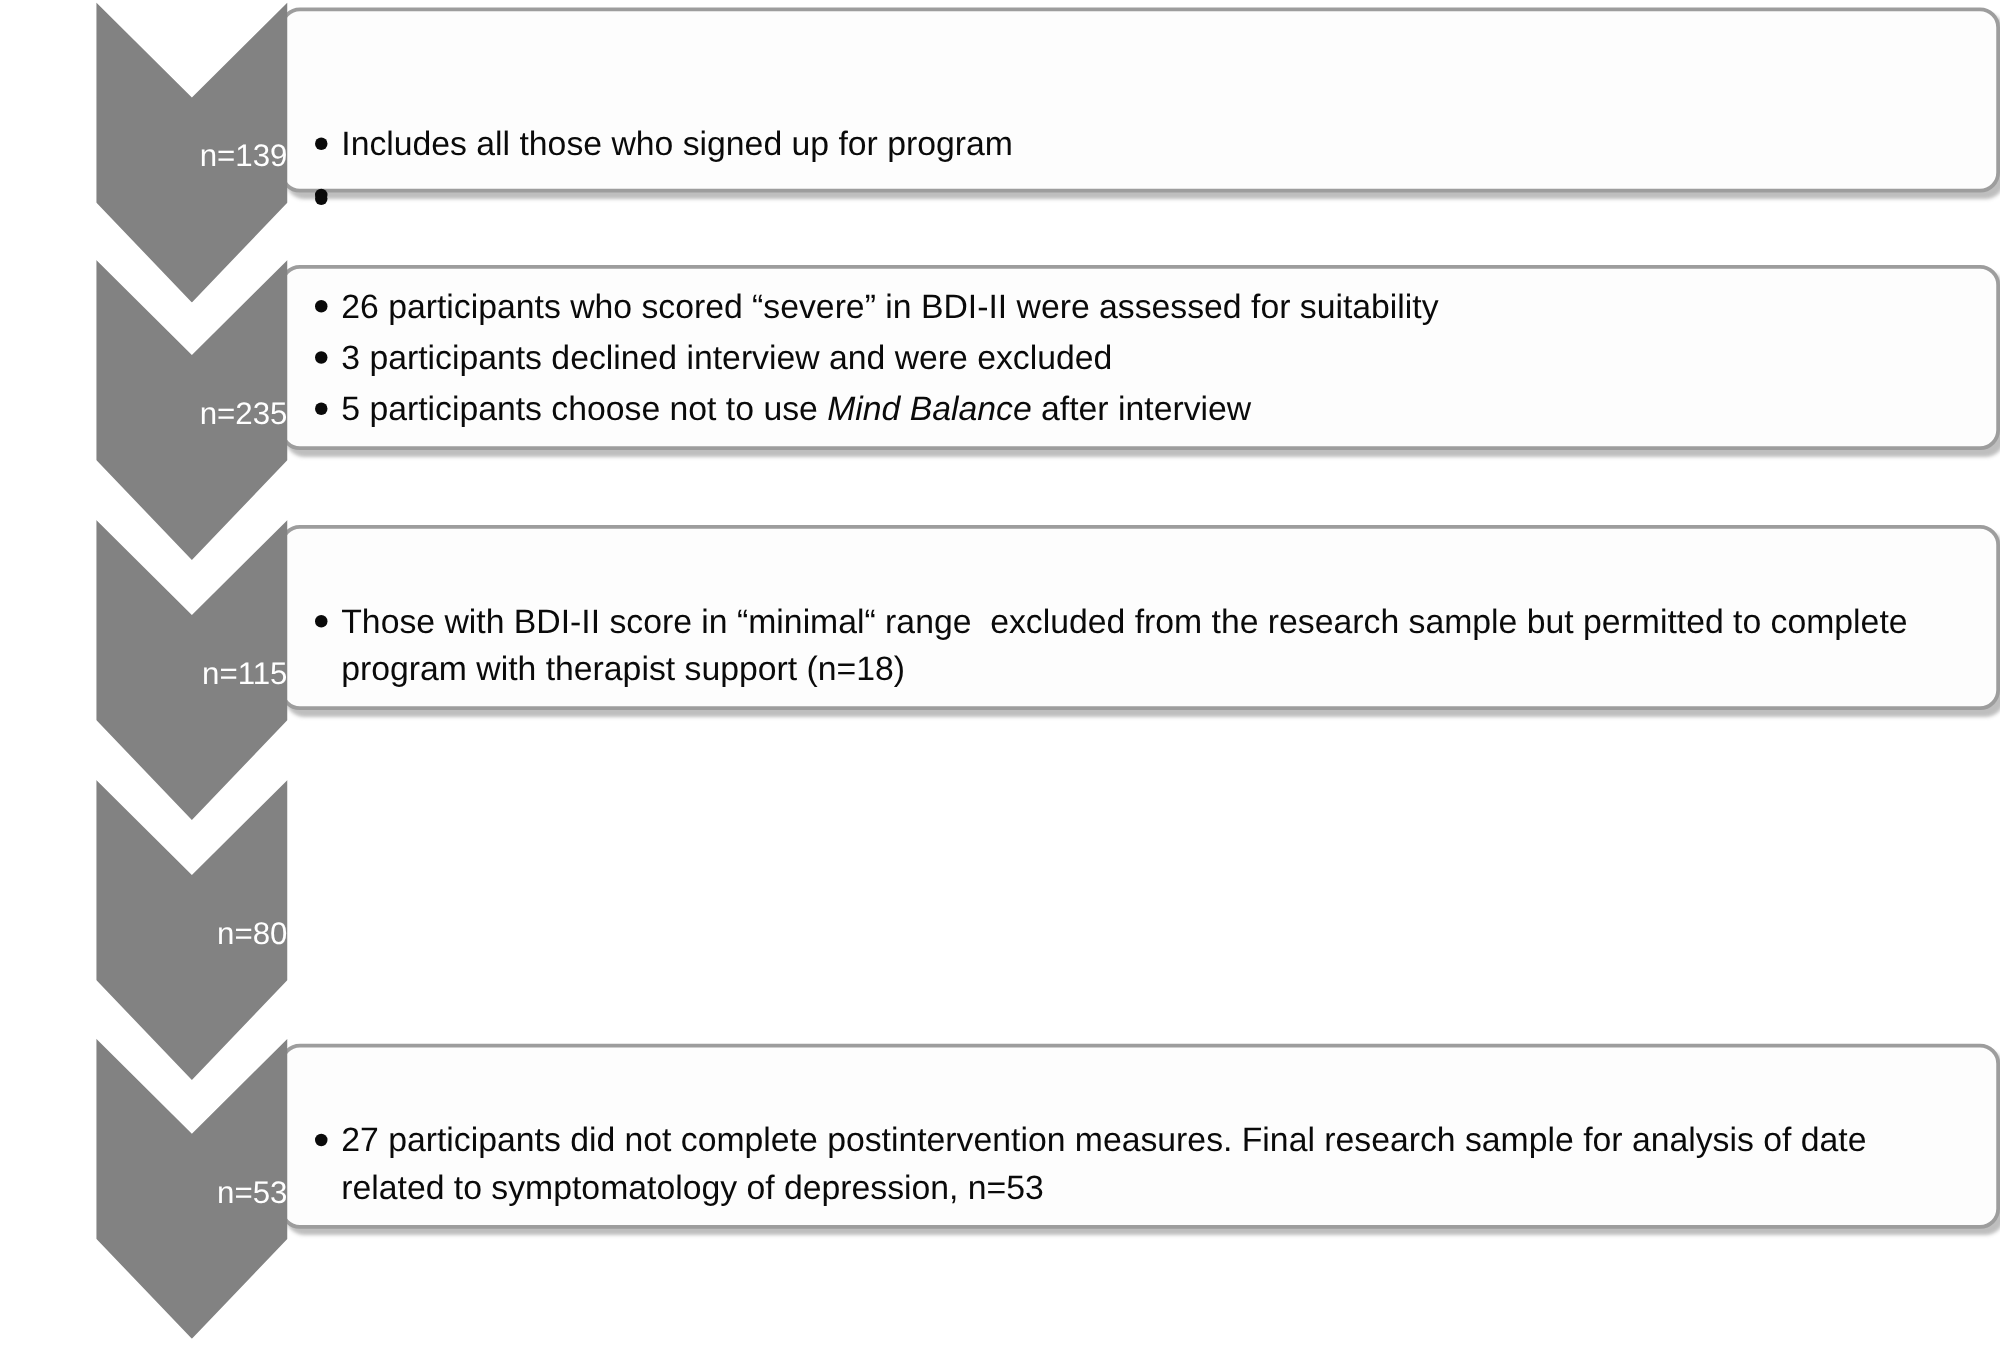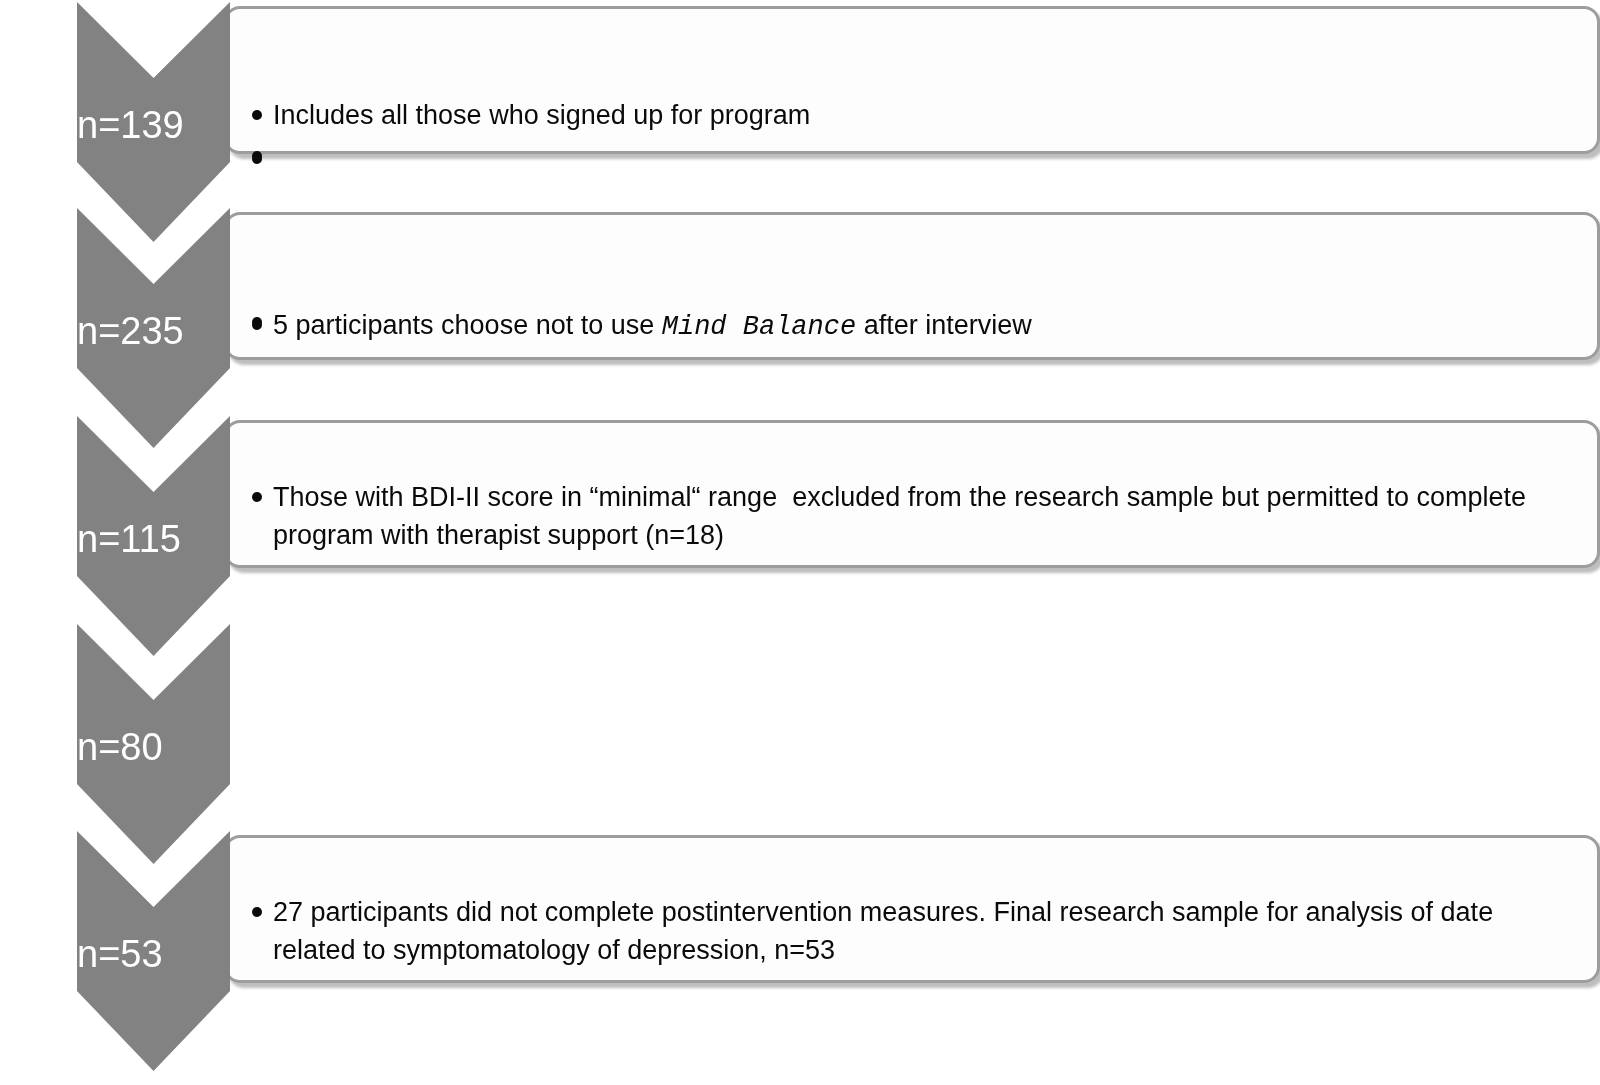--- a/index.html
+++ b/index.html
@@ -18,23 +18,23 @@
   .row4{top:835px}
 
   .chevron{
     position:absolute;left:77px;top:-4px;
     width:153px;height:240px;
     z-index:1;
   }
   .chev-label{
     position:absolute;left:77px;top:98px;
     width:153px;height:42px;line-height:42px;
-    text-align:left;
+    text-align:right;
     color:var(--arrow-label,#ffffff);
-    font-size:38px;
+    font-size:25px;
     z-index:2;
   }
   .box{
     position:absolute;left:224px;top:0;
     width:1376px;height:148px;
     box-sizing:border-box;
     background:var(--box-fill,#fdfdfd);
     border:3px solid var(--box-border,#9d9d9d);
     border-radius:16px;
     box-shadow:4px 5px 3px rgba(110,110,110,0.45);
@@ -49,21 +49,21 @@
     color:var(--text,#0a0a0a);
   }
   .dot{flex:0 0 28px;position:relative;}
   .dot::after{
     content:"";
     position:absolute;left:7px;top:14px;
     width:10px;height:10px;border-radius:50%;
     background:var(--text,#0a0a0a);
   }
   .txt{white-space:pre-wrap;}
-  .txt .i{font-style:italic;font-family:Liberation Mono, monospace;}
+  .txt .i{font-style:italic;}
 </style>
 </head>
 <body>
 
 <div class="canvas" style="--arrow: #828282; --arrow-label: #ffffff; --box-border: #9d9d9d; --box-fill: #fdfdfd; --text: #0a0a0a;">
 
   <section class="row row0">
     <svg class="chevron" viewBox="0 0 153 240" preserveAspectRatio="none">
       <polygon points="0,0 76.5,76 153,0 153,160 76.5,240 0,160" fill="var(--arrow,#828282)"></polygon>
     </svg>
@@ -86,20 +86,25 @@
 
   <section class="row row1">
     <svg class="chevron" viewBox="0 0 153 240" preserveAspectRatio="none">
       <polygon points="0,0 76.5,76 153,0 153,160 76.5,240 0,160" fill="var(--arrow,#828282)"></polygon>
     </svg>
     <div class="chev-label">n=235</div>
     <div class="box">
       <ul class="bullets">
           <li>
             <span class="dot"></span>
+            <span class="txt"><span>26 participants who scored “severe” in BDI-II were assessed for suitability</span></span>
+          </li>
+          <li>
+            <span class="dot"></span>
+            <span class="txt"><span>3 participants declined interview and were excluded</span></span>
           </li>
           <li>
             <span class="dot"></span>
             <span class="txt"><span>5 participants choose not to use </span><span class="i">Mind Balance</span><span> after interview</span></span>
           </li>
         </ul>
     </div>
   </section>
 
   <section class="row row2">

